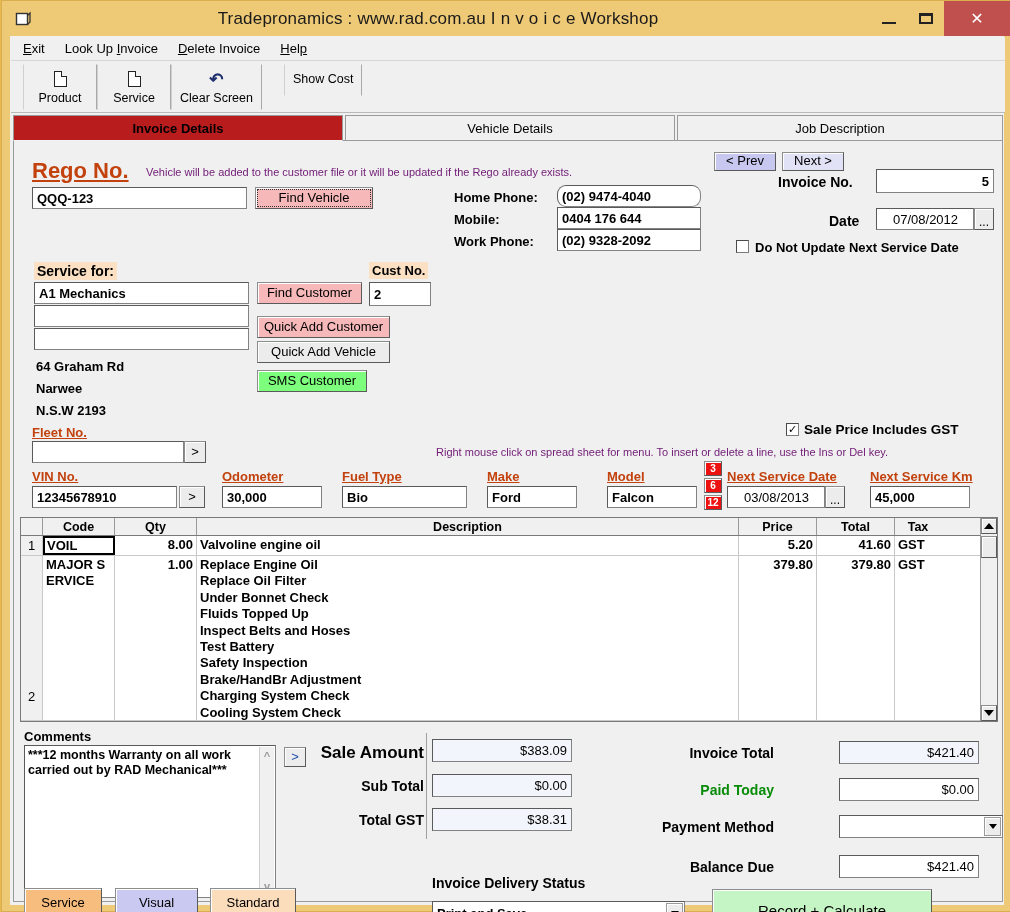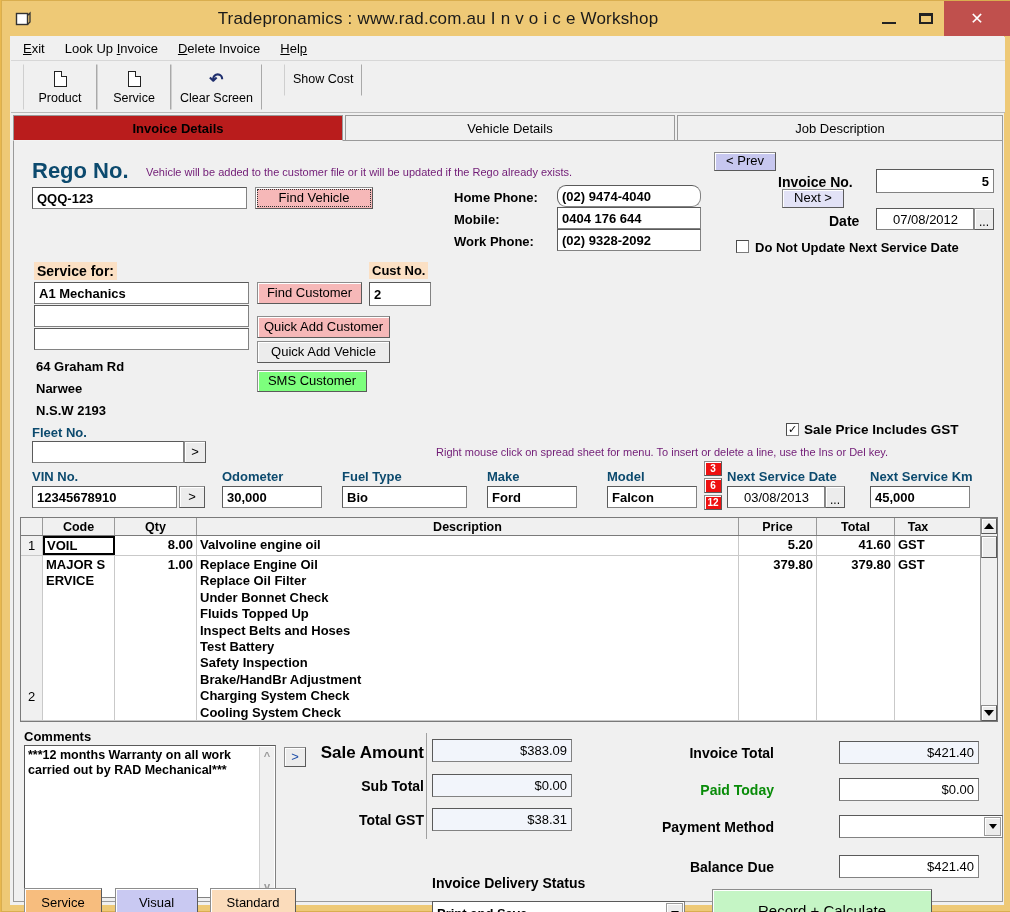--- a/index.html
+++ b/index.html
@@ -89,21 +89,21 @@
   }
   .tab.active { background:#b91c1c; font-weight:bold; border-bottom:1px solid #f3f3f3; z-index:3; }
 
   .panel {
     position:absolute; left:2px; top:103px; width:990px; height:762px;
     background:#f0f0f0; border:1px solid #9a9a9a;
   }
 
   
   .lbl { position:absolute; font-size:13px; color:#000; font-weight:bold; white-space:nowrap; }
-  .lbl-blue { color:#0c4a6e; }
+  .lbl-blue { color:#c2410c;text-decoration:underline; }
   .lbl-green { color:#098c09; }
   .tf {
     position:absolute; background:#fff;
     border:1px solid #828282; border-top-color:#5a5a5a; border-left-color:#5a5a5a;
     font-size:13px; font-weight:bold; color:#000;
     display:flex; align-items:center; padding:0 4px;
     font-family:"Liberation Sans", sans-serif;
   }
   .tf.ro { background:#f2f5fb; font-weight:normal; }
   .tf.right { justify-content:flex-end; }
@@ -274,21 +274,21 @@
       <div class="btn dotted" style="left:241px; top:46px; width:118px; height:22px;">Find Vehicle</div>
 
       <div class="lbl" style="left:440px; top:49px;">Home Phone:</div>
       <div class="tf" style="left:543px; top:44px; width:144px; height:22px;border-radius:9px;">(02) 9474-4040</div>
       <div class="lbl" style="left:440px; top:71px;">Mobile:</div>
       <div class="tf" style="left:543px; top:66px; width:144px; height:22px;">0404 176 644</div>
       <div class="lbl" style="left:440px; top:93px;">Work Phone:</div>
       <div class="tf" style="left:543px; top:88px; width:144px; height:22px;">(02) 9328-2092</div>
 
       <div class="btn" style="left:700px; top:11px; width:62px; height:19px; background:#c7c7ef;">&lt; Prev</div>
-      <div class="btn" style="left:768px; top:11px; width:62px; height:19px; background:#e2e2f6;margin-top:37px;">Next &gt;</div>
+      <div class="btn" style="left:768px; top:11px; width:62px; height:19px; background:#e2e2f6;">Next &gt;</div>
 
       <div class="lbl" style="left:764px; top:33px; font-size:14px;">Invoice No.</div>
       <div class="tf right" style="left:862px; top:28px; width:118px; height:24px;">5</div>
       <div class="lbl" style="left:815px; top:72px; font-size:14px;">Date</div>
       <div class="tf norm" style="left:862px; top:67px; width:98px; height:22px;">07/08/2012</div>
       <div class="btn" style="left:960px; top:67px; width:20px; height:22px; font-size:12px; align-items:flex-end;">...</div>
       <div class="chk" style="left:722px; top:99px;"></div>
       <div class="lbl" style="left:741px; top:99px; font-size:13px;">Do Not Update Next Service Date</div>
 
       <div class="lbl" style="left:20px; top:121px; background:#fbe0c4; padding:1px 3px; font-size:14px;">Service for:</div>

